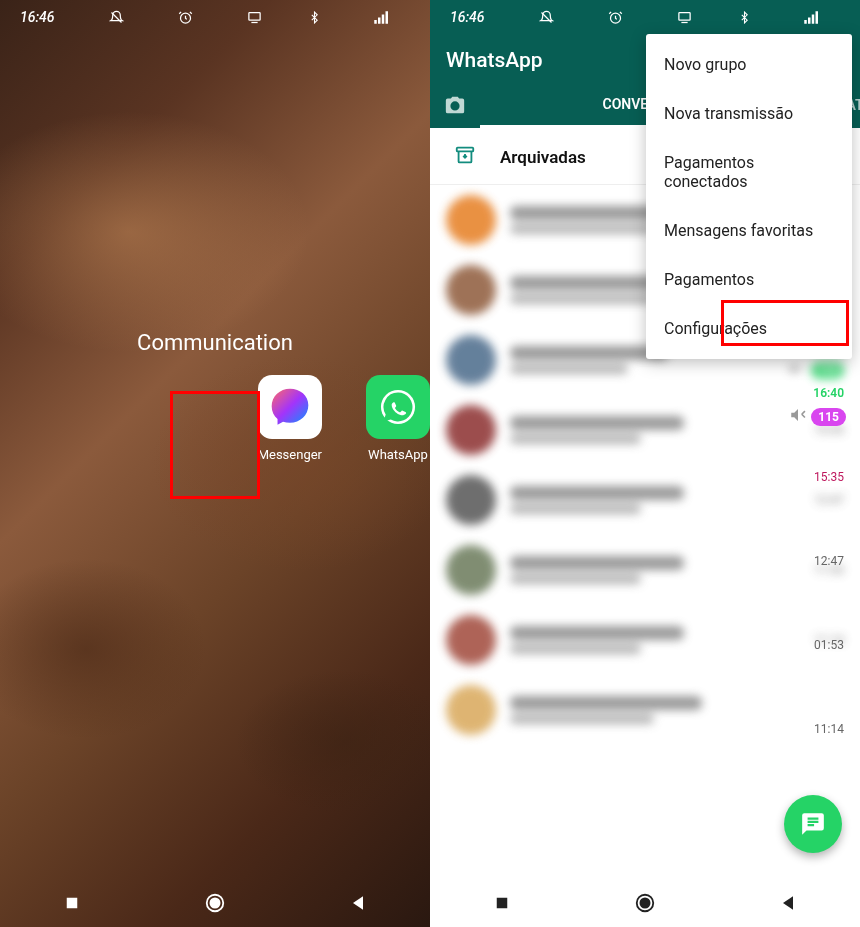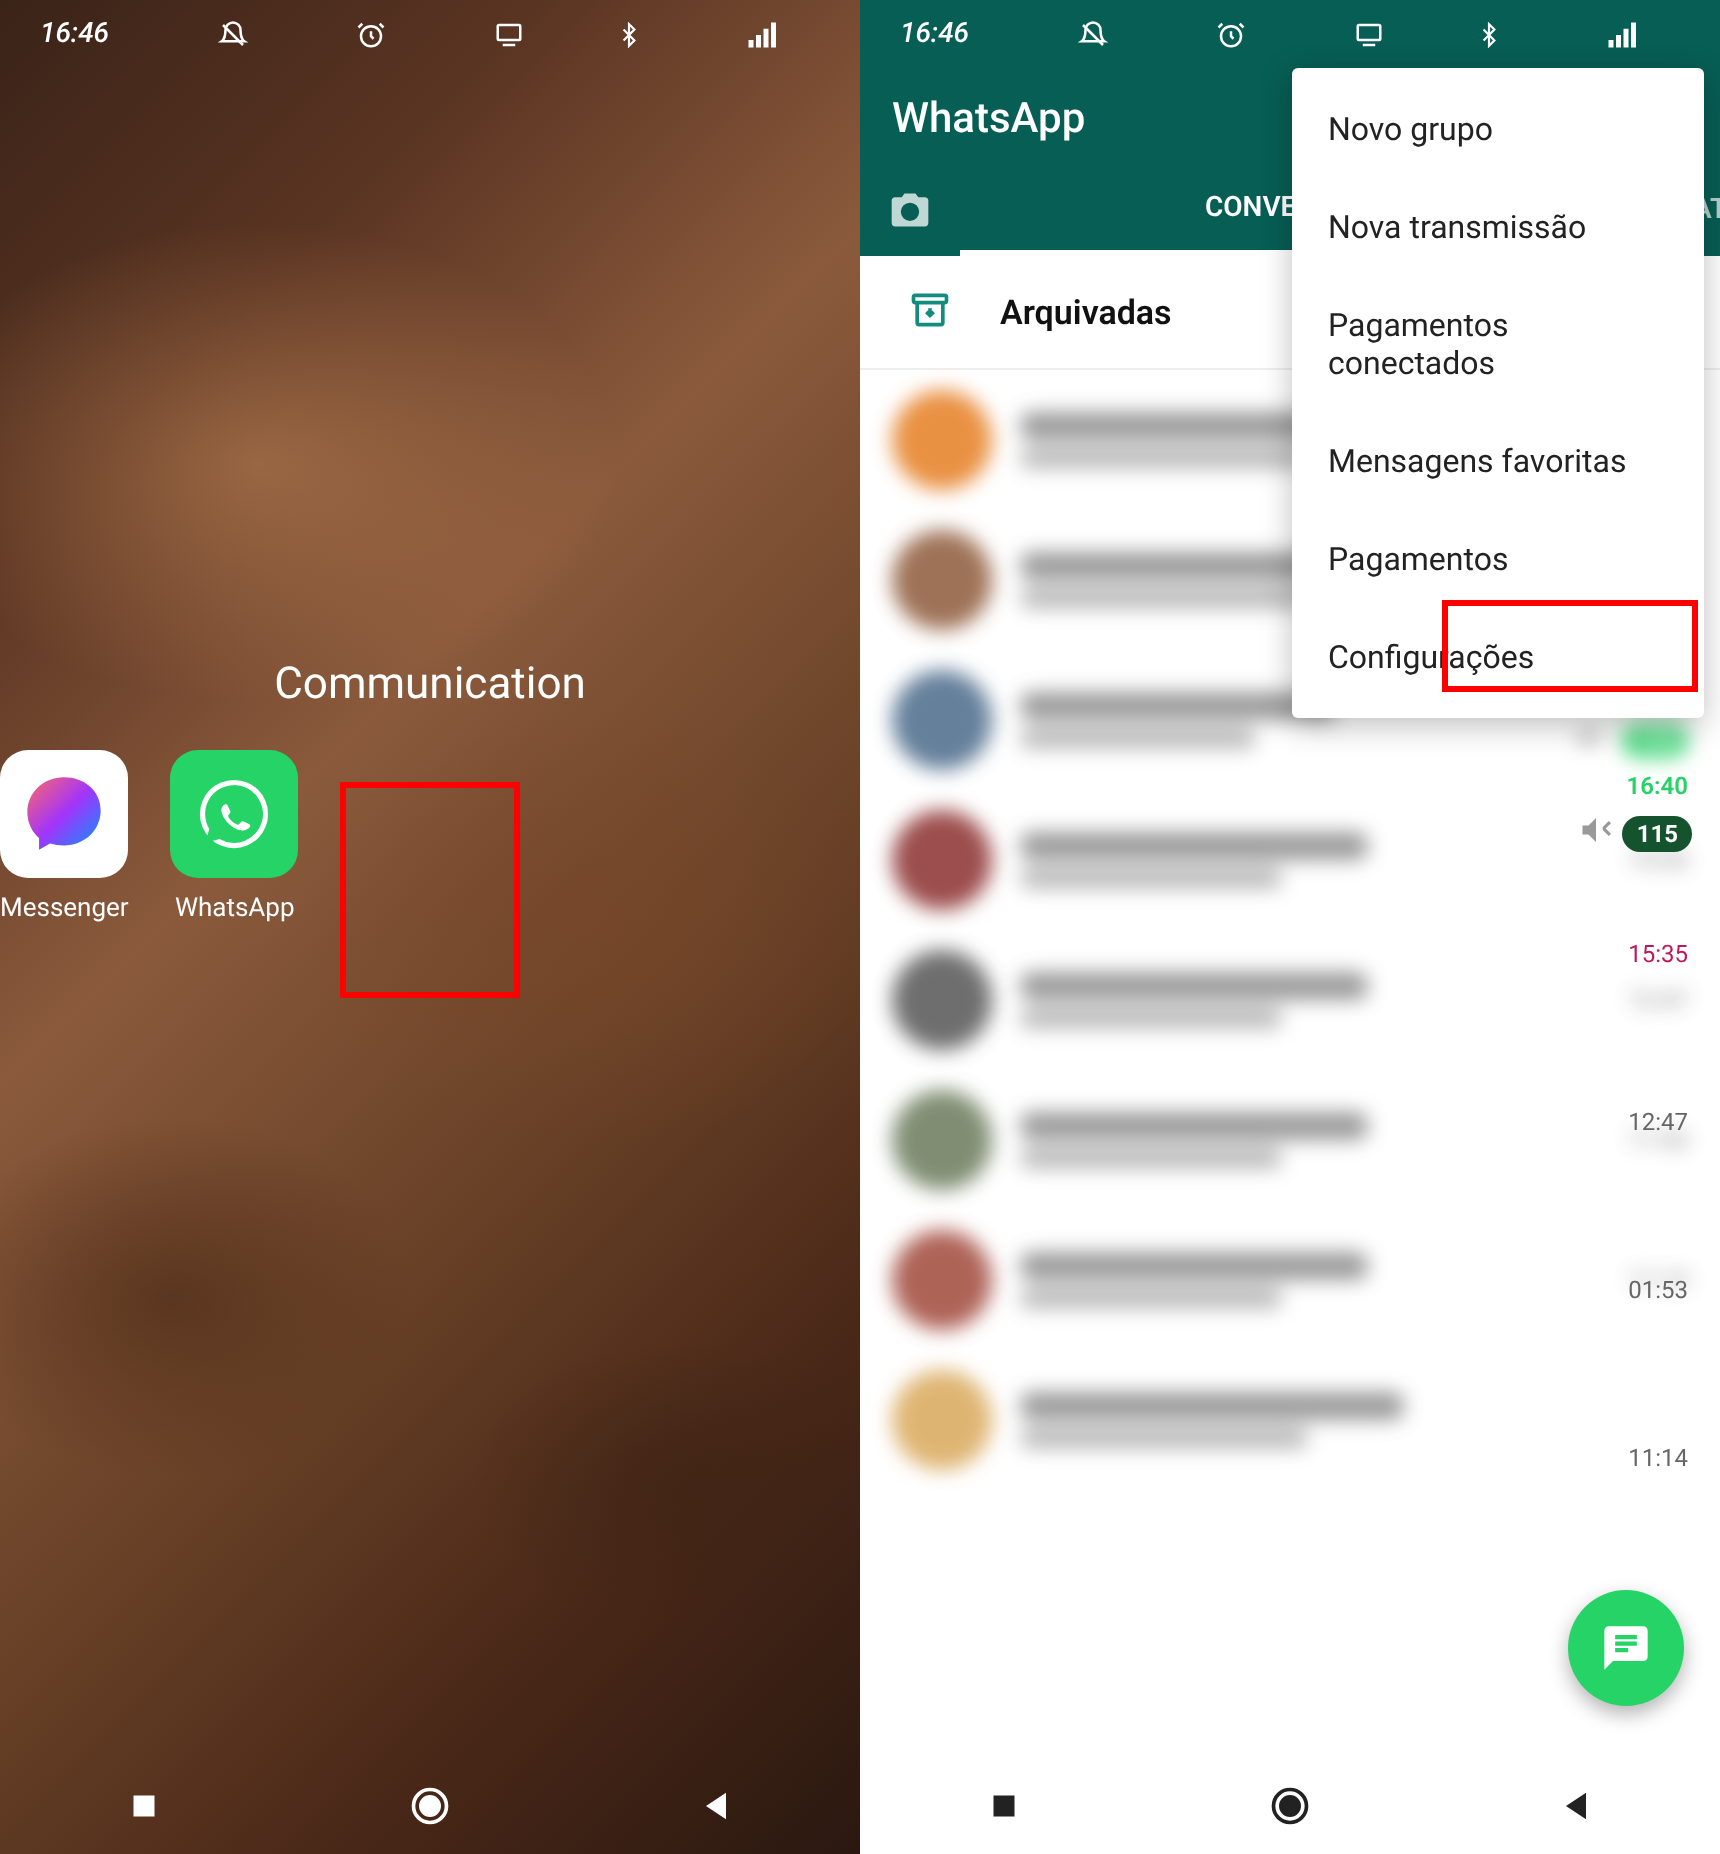--- a/index.html
+++ b/index.html
@@ -12,21 +12,21 @@
     radial-gradient(ellipse 250px 180px at 70% 50%, rgba(120,70,40,0.6), transparent 60%),
     radial-gradient(ellipse 200px 150px at 20% 70%, rgba(80,45,25,0.7), transparent 60%),
     radial-gradient(ellipse 180px 120px at 80% 80%, rgba(60,35,20,0.6), transparent 60%);
   }
   .status-bar { position:absolute; top:0; left:0; right:0; height:34px; display:flex; justify-content:space-between; align-items:center; padding:0 20px; color:#fff; font-size:14px; z-index:10;font-style:italic; }
   .status-left { display:flex; align-items:center; gap:8px; font-weight:500;}
   .status-right { display:flex; align-items:center; gap:6px; }
   .status-icon { display:inline-flex;margin-left:46px; }
   .folder-area { position:absolute; top:330px; left:0; right:0; text-align:center; }
   .folder-title { color:#fff; font-size:22px; font-weight:400; margin-bottom:20px; }
-  .folder-icons { display:flex; justify-content:flex-start; gap:21px; }
+  .folder-icons { display:flex; justify-content:flex-end; gap:44px; }
   .app-icon-wrap { display:flex; flex-direction:column; align-items:center; gap:8px; }
   .app-icon { width:64px; height:64px; border-radius:14px; display:flex; align-items:center; justify-content:center; }
   .messenger-bg { background:#fff; }
   .whatsapp-bg { background:#25D366; }
   .app-label { color:#fff; font-size:13px; }
   .highlight-box { position:absolute; border:3px solid red; pointer-events:none; }
   .hl1 { top:391px; left:170px; width:90px; height:108px; }
   .navbar { position:absolute; bottom:0; left:0; right:0; height:48px; display:flex; justify-content:space-around; align-items:center; }
   .nav-btn { width:44px; height:44px; display:flex; align-items:center; justify-content:center; color:#fff; }
   
@@ -356,20 +356,20 @@
           <path d="M18 4v16L6 12z"></path>
         </svg>
       </div>
   </div>
 <div style="position: absolute; top: 0px; left: 0px; right: 0px; pointer-events: none;">
       <div style="position: absolute; right: 16px; top: 386px; font-size: 12px; color: rgb(37, 211, 102); font-weight: 600;">16:40</div>
       <div style="position: absolute; right: 14px; top: 406px; display: flex; align-items: center; gap: 4px;">
         <span><svg width="18" height="18" viewBox="0 0 24 24" fill="#999">
             <path d="M16.5 12l4 4 1.5-1.5L18.5 11 22 7.5 20.5 6l-4 4V12zM3 9v6h4l5 5V4L7 9H3z"></path>
           </svg></span>
-        <span style="background: #14532d; color: rgb(255, 255, 255); border-radius: 12px; padding: 2px 7px; font-size: 12px; font-weight: 700;">115</span>
+        <span style="background: #d946ef; color: rgb(255, 255, 255); border-radius: 12px; padding: 2px 7px; font-size: 12px; font-weight: 700;">115</span>
       </div>
       <div style="position: absolute; right: 16px; top: 470px; font-size: 12px; color: #be185d; font-weight: 400;">15:35</div>
       <div style="position: absolute; right: 16px; top: 554px; font-size: 12px; color: rgb(102, 102, 102); font-weight: 400;">12:47</div>
       <div style="position: absolute; right: 16px; top: 638px; font-size: 12px; color: rgb(102, 102, 102); font-weight: 400;">01:53</div>
       <div style="position: absolute; right: 16px; top: 722px; font-size: 12px; color: rgb(102, 102, 102); font-weight: 400;">11:14</div>
     </div>
   </div>
 
 </body></html>

